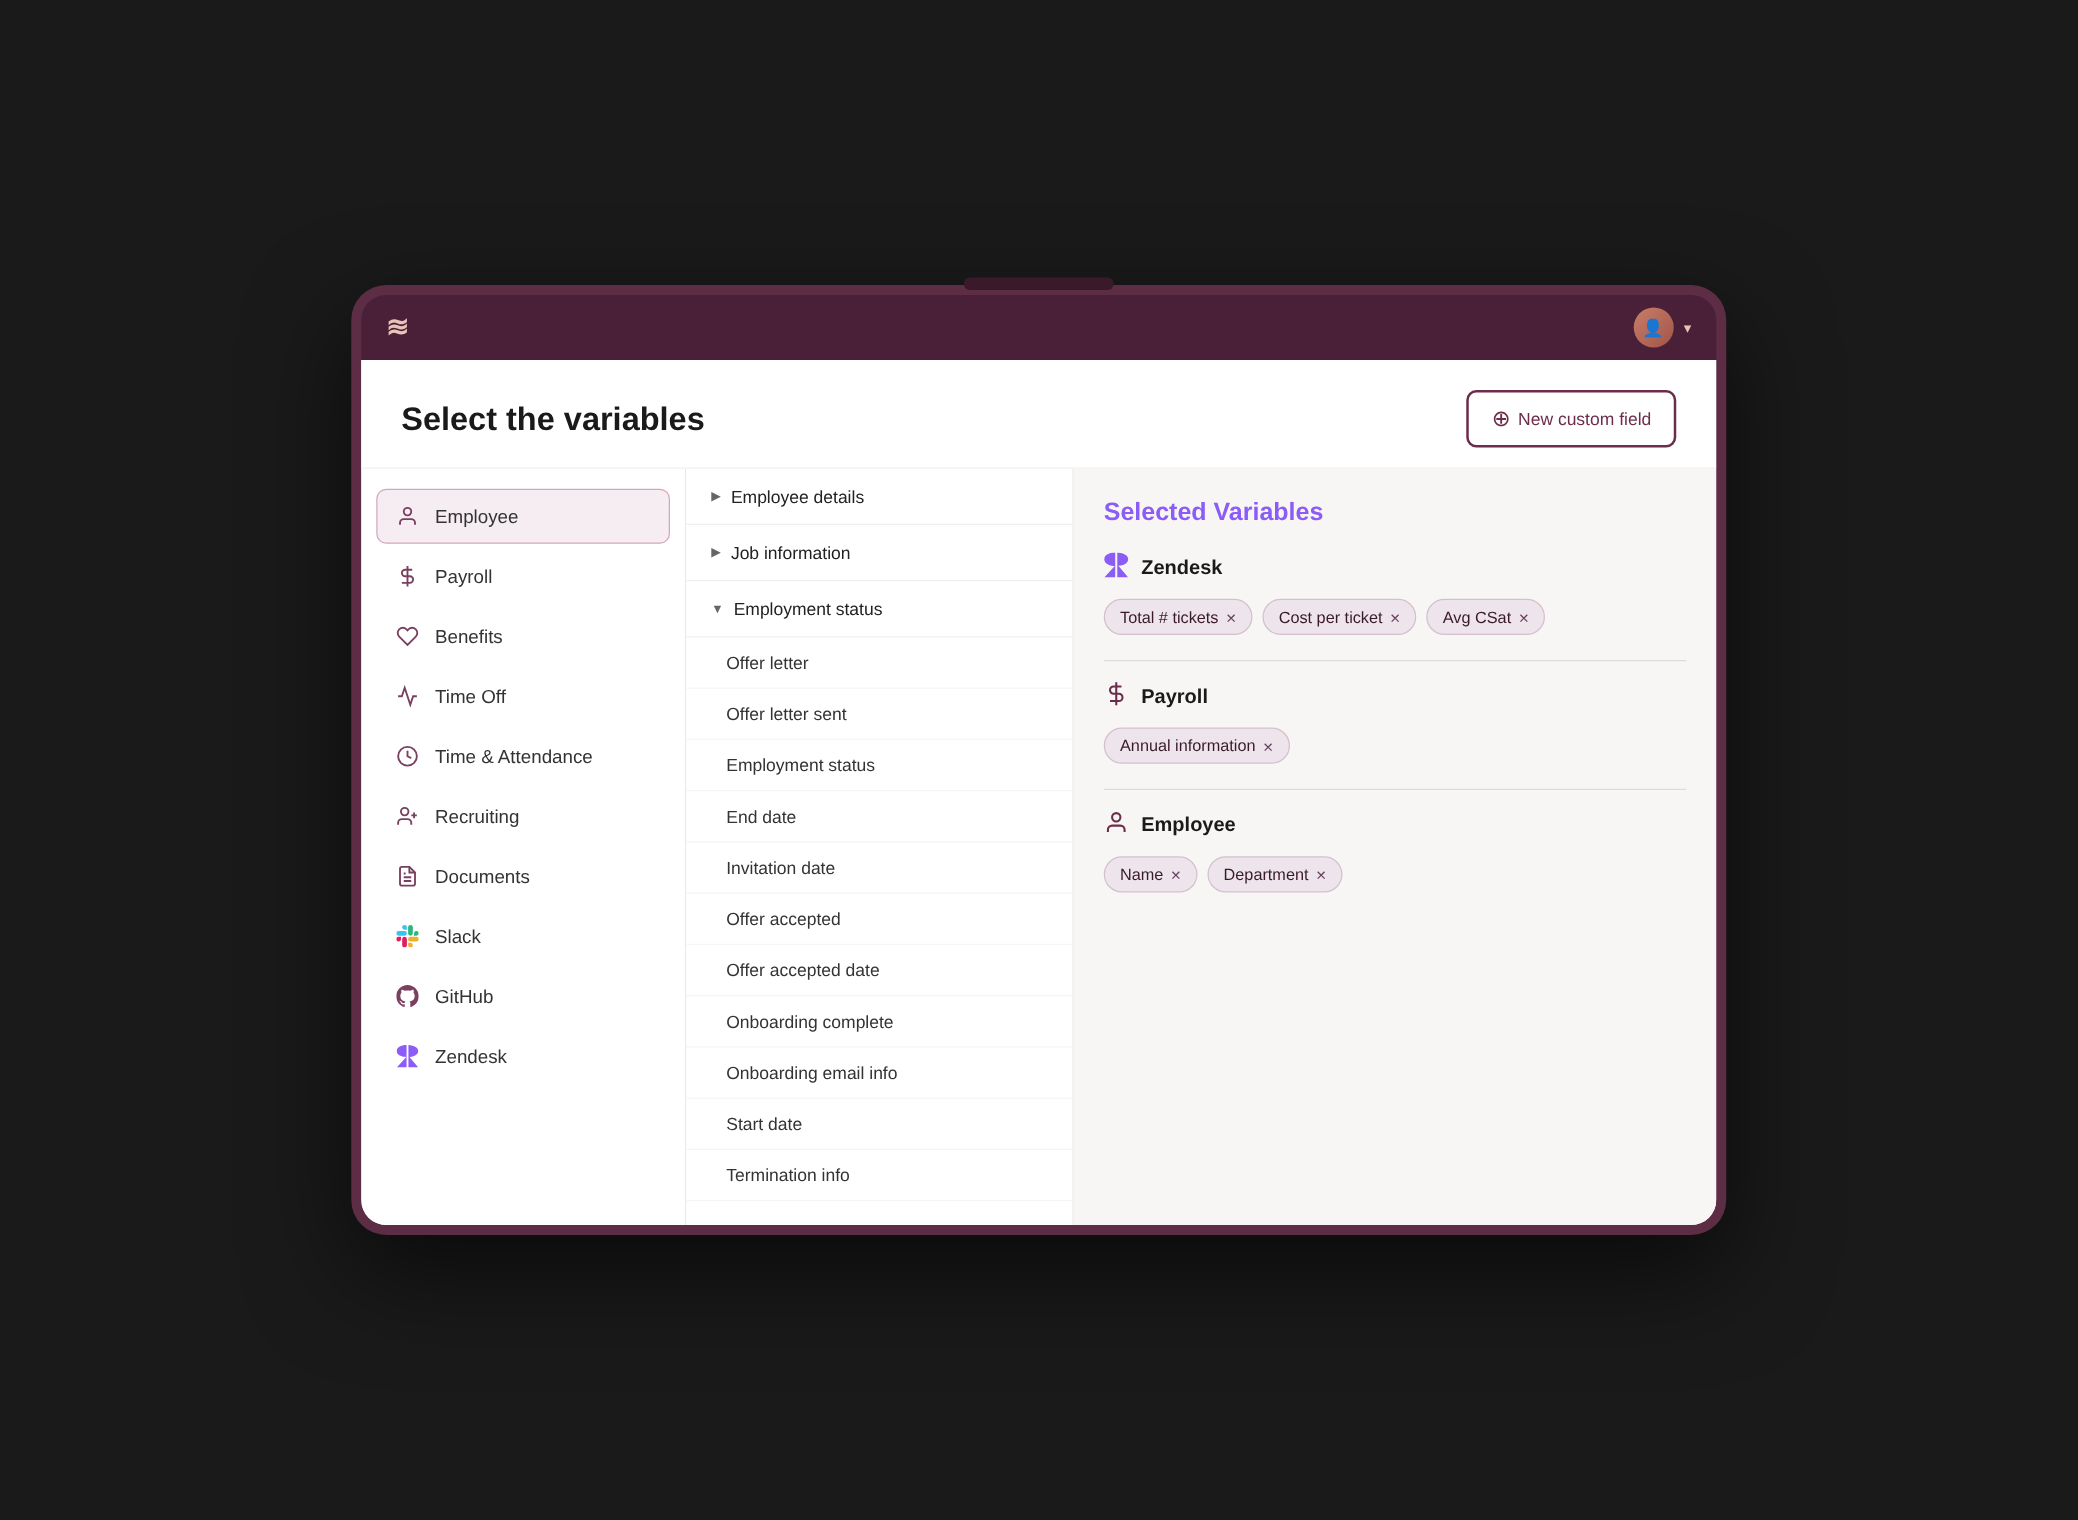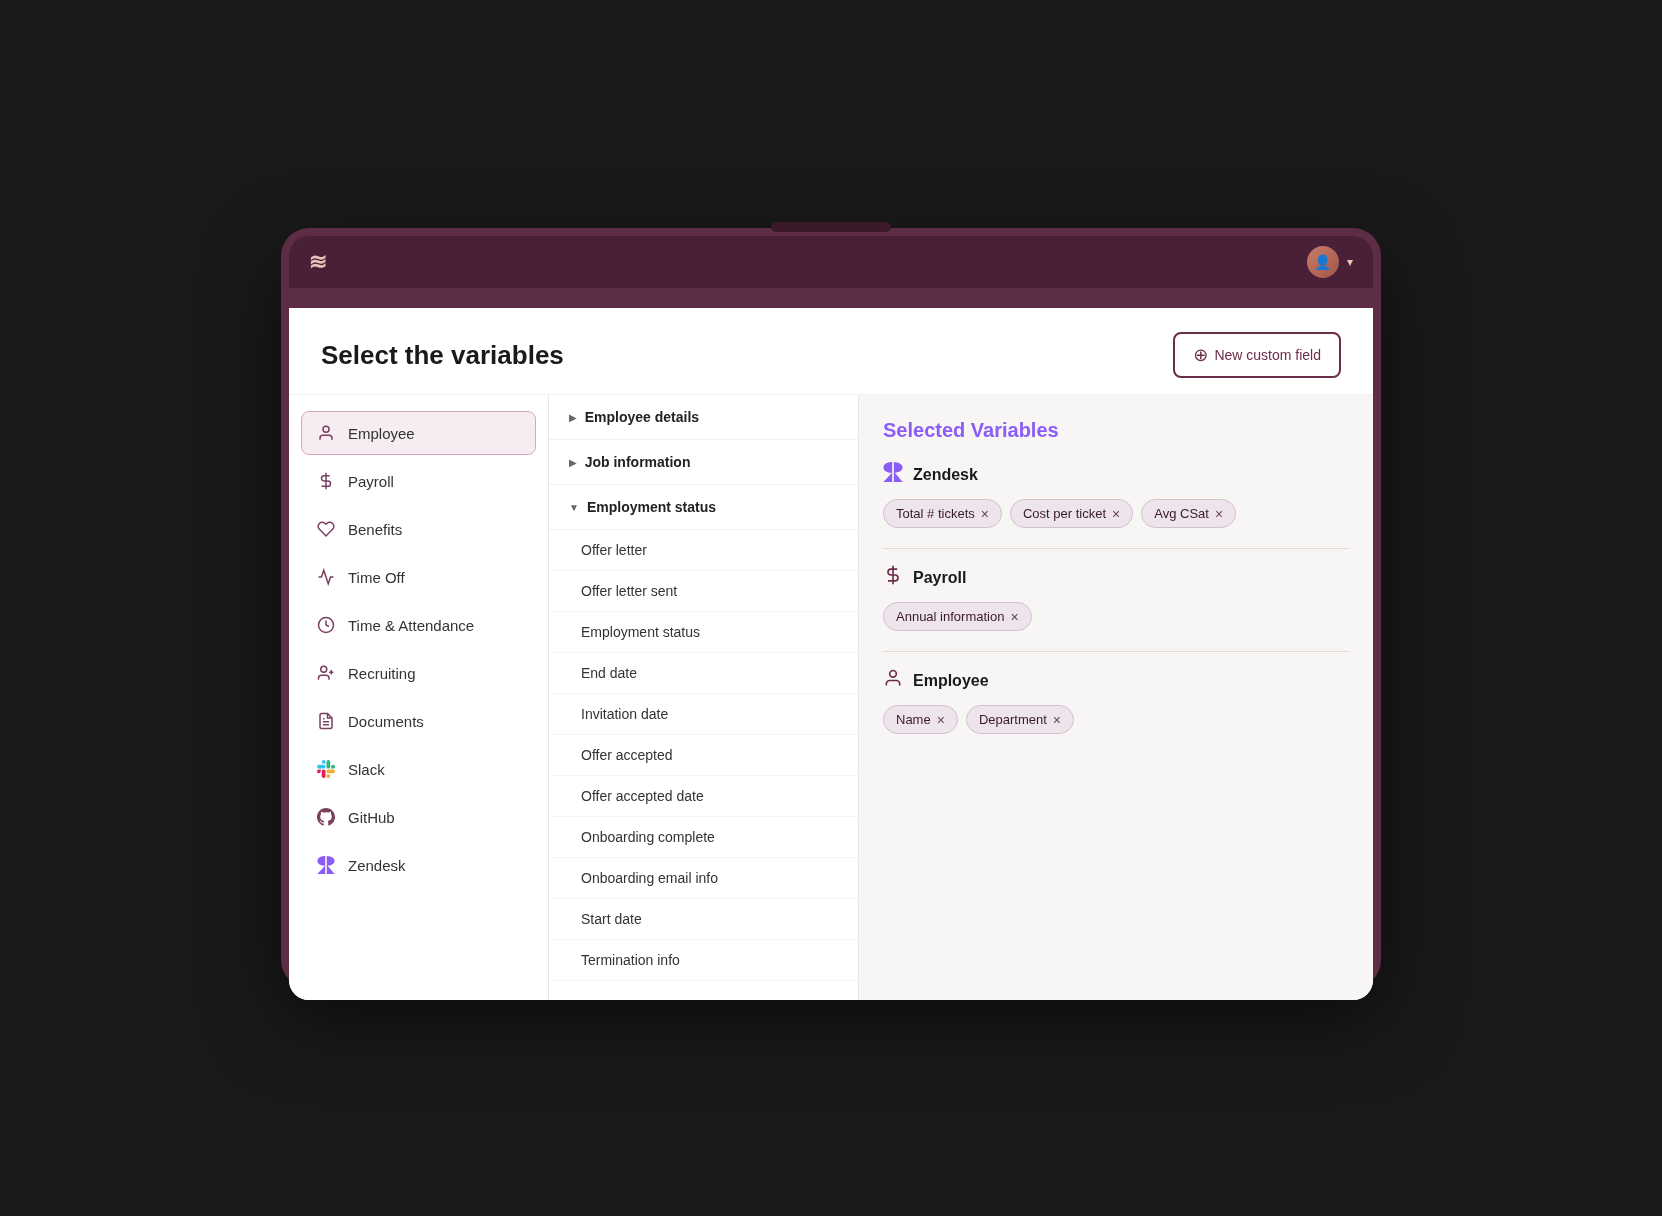--- a/index.html
+++ b/index.html
@@ -67,21 +67,20 @@
       color: #e8c4b8;
       font-size: 12px;
     }
     .main-content {
       background: #ffffff;
       border-radius: 0 0 20px 20px;
       height: calc(100% - 52px);
       overflow: hidden;
       display: flex;
       flex-direction: column;
-      margin-top: 20px;
     }
     .page-header {
       padding: 24px 32px 16px;
       display: flex;
       align-items: center;
       justify-content: space-between;
       background: white;
       border-bottom: 1px solid #f0f0f0;
     }
     .page-title {
@@ -160,21 +159,21 @@
       padding: 14px 20px;
       border-bottom: 1px solid #f0f0f0;
       cursor: pointer;
     }
     .middle-section-header .chevron {
       font-size: 10px;
       color: #666;
     }
     .middle-section-header .header-label {
       font-size: 14px;
-      font-weight: 700;
+      font-weight: 400;
       color: #222;
     }
     .middle-item {
       padding: 12px 20px 12px 32px;
       border-bottom: 1px solid #f5f5f5;
       font-size: 14px;
       color: #333;
       cursor: pointer;
     }
     

